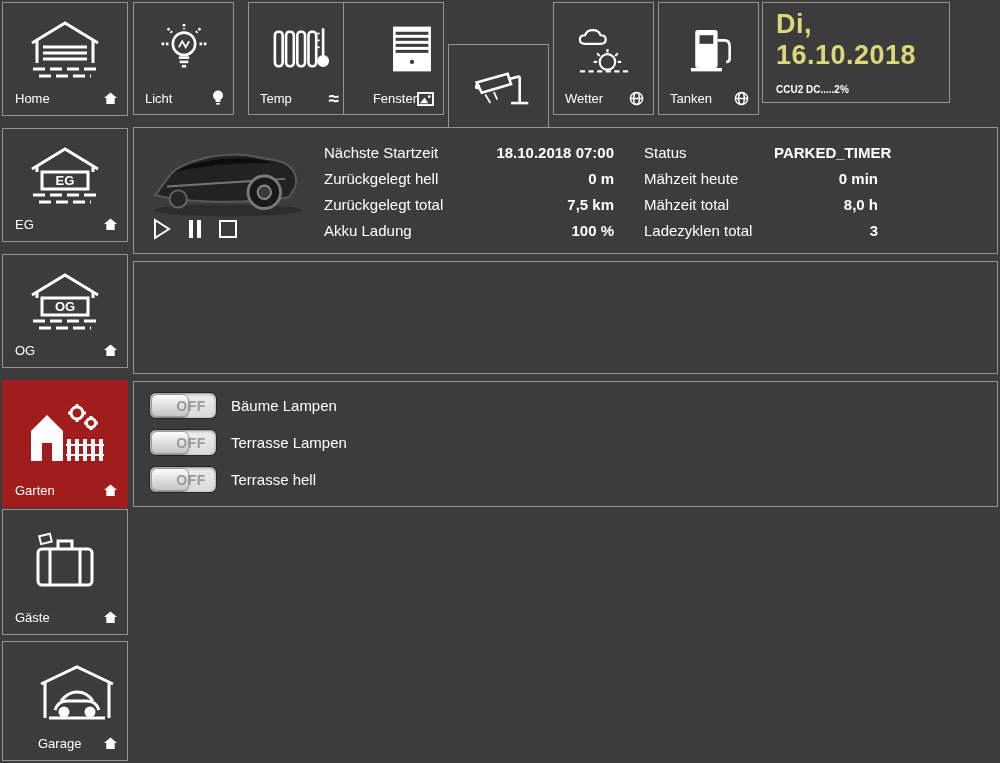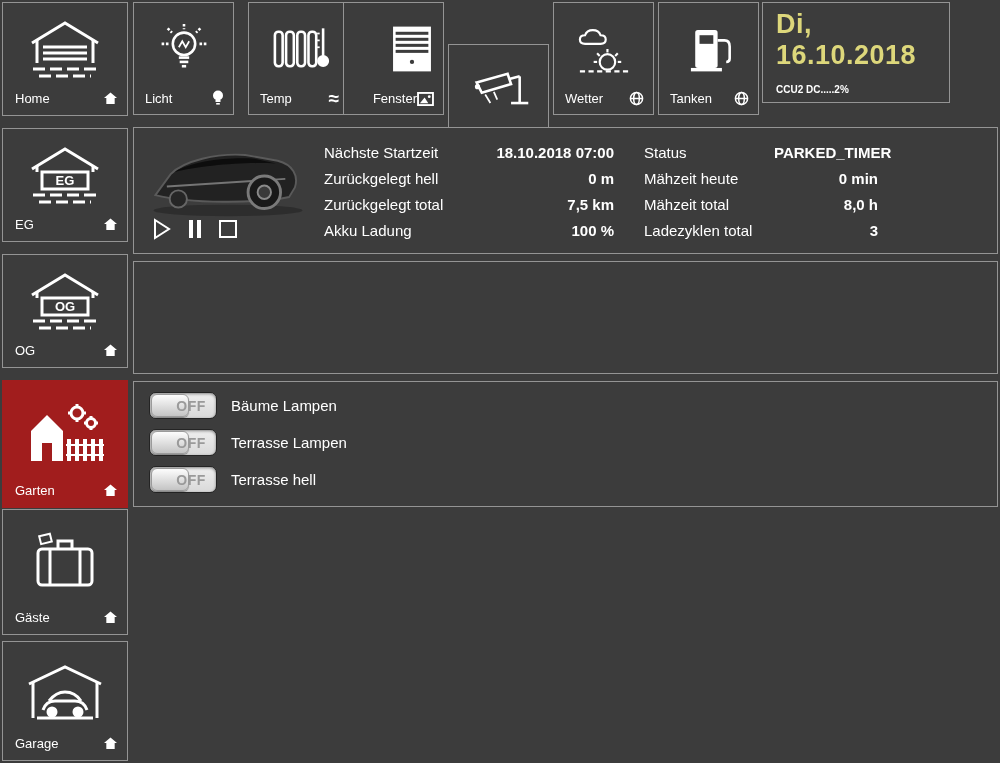--- a/index.html
+++ b/index.html
@@ -176,21 +176,21 @@
       </svg>
     </div>
     <div class="sb-bottom">
       <span>Gäste</span>
       <svg width="13" height="13" viewBox="0 0 14 14">
           <path d="M7,0.5 L14,6.5 L11.5,6.5 L11.5,13 L2.5,13 L2.5,6.5 L0,6.5 Z" fill="#fff"></path>
         </svg>
     </div>
   </div>
 
-  <div class="sb-item bordered" style="top:641px;height:120px;">
+  <div class="sb-item bordered" style="top:641px;height:120px;padding-left:23px;">
     <div class="sb-icon">
       <svg width="80" height="64" viewBox="0 0 80 64" fill="none" stroke="#fff" stroke-width="3">
         <polyline points="4,24 40,7 76,24"></polyline>
         <line x1="8" y1="22" x2="8" y2="58"></line>
           <line x1="72" y1="22" x2="72" y2="58"></line>
         <path d="M18,50 q3,-9 12,-9 h20 q9,0 12,9"></path>
         <path d="M24,41 q7,-9 16,-9 q10,0 16,9"></path>
         <circle cx="27" cy="52" r="4" fill="#fff"></circle>
         <circle cx="53" cy="52" r="4" fill="#fff"></circle>
         <line x1="12" y1="58" x2="68" y2="58"></line>

